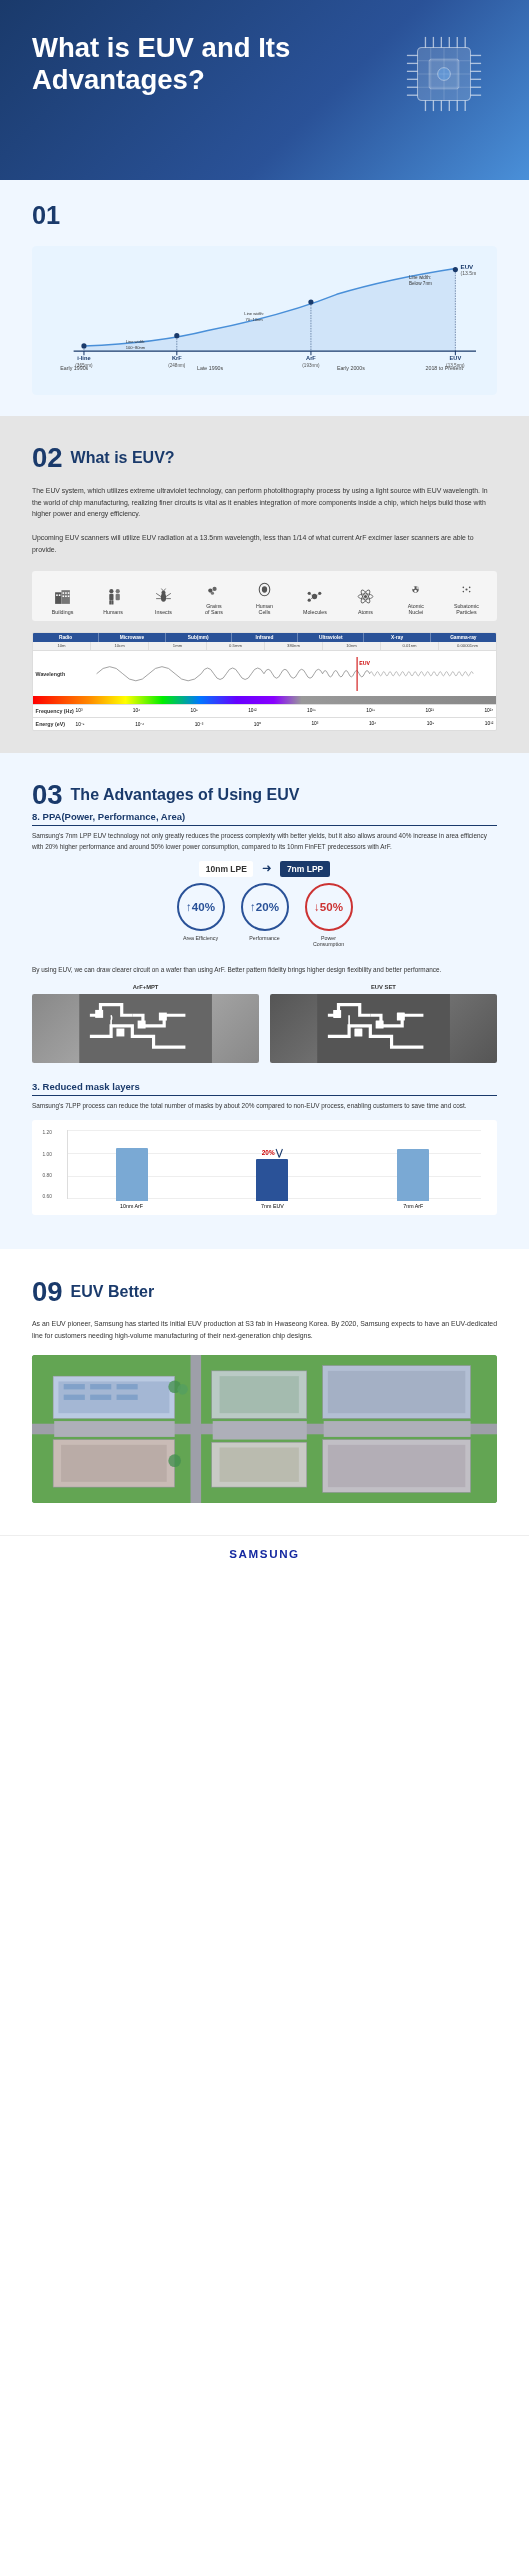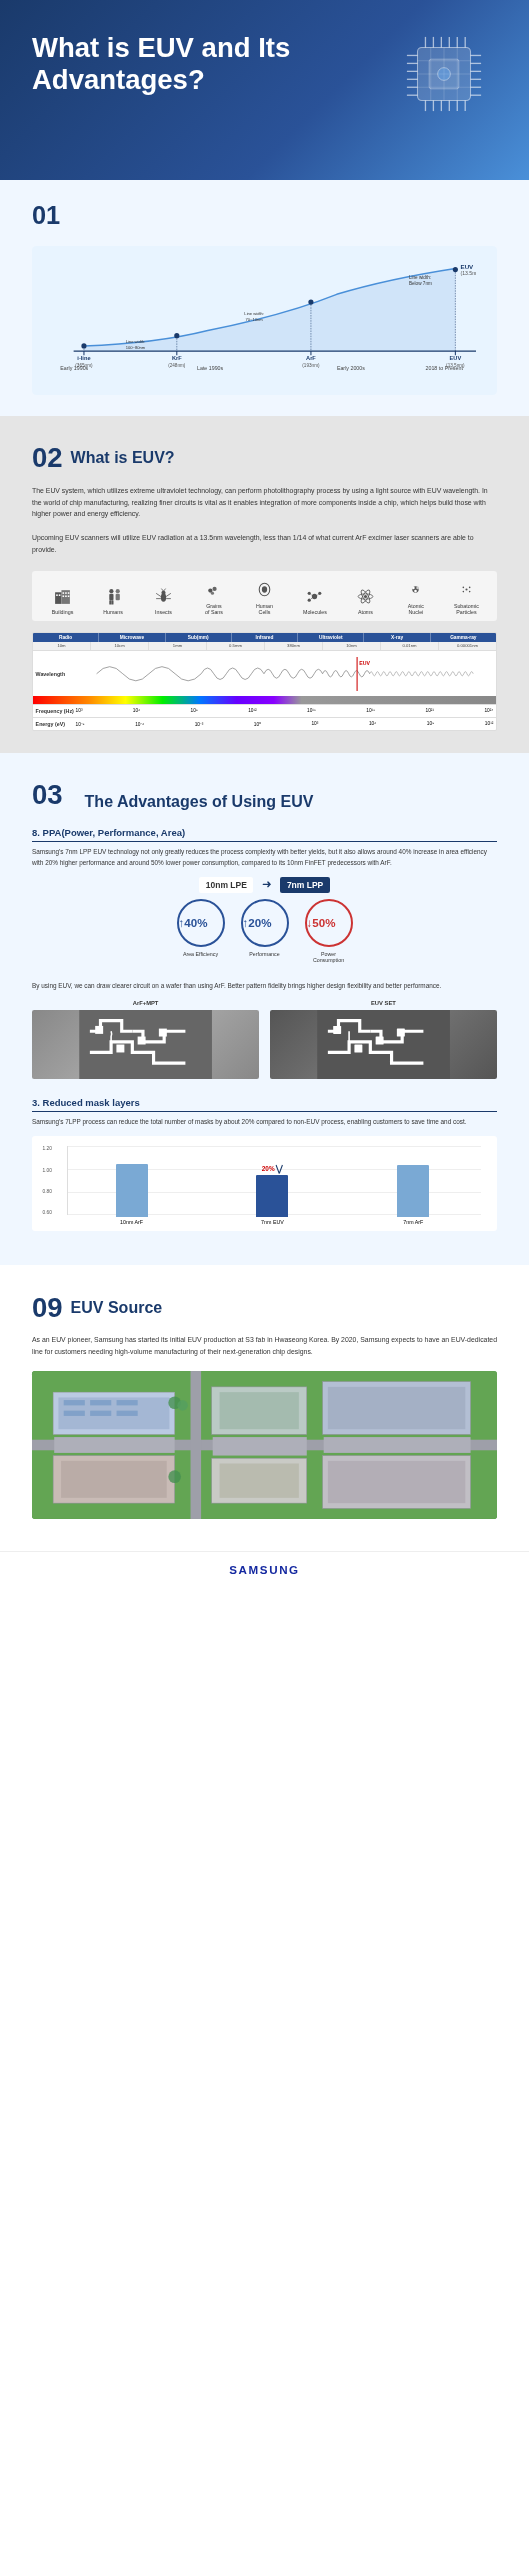--- a/index.html
+++ b/index.html
@@ -176,23 +176,21 @@
     }
     .spectrum-scale-cell:last-child { border-right: none; }
 
     
     .section-03 {
       background: #f0f7ff;
       padding: 26.5px 32px 16px 32px;
     }
     .section-03-header {
       display: flex;
-      align-items: flex-end;
-      margin-bottom: 16px;
-      gap: 14px;
+      align-items: center;
     }
     .advantage-subsection {
       margin-bottom: 18.5px;
     }
     .advantage-title {
       font-size: 9.5px;
       font-weight: 800;
       color: #1a3a6b;
       margin-bottom: 5.3px;
       border-bottom: 1.1px solid #1a3a6b;
@@ -214,21 +212,21 @@
       flex-direction: column;
       align-items: center;
     }
     .ppa-circle {
       width: 48px;
       height: 48px;
       border-radius: 50%;
       border: 2.1px solid;
       display: flex;
       flex-direction: column;
-      align-items: flex-start;
+      align-items: center;
       justify-content: center;
       margin-bottom: 4.2px;
     }
     .ppa-circle-up {
       border-color: #2a5298;
       color: #2a5298;
     }
     .ppa-circle-down {
       border-color: #cc3333;
       color: #cc3333;
@@ -764,21 +762,21 @@
           <span style="font-size:5.3px; margin-top:2.1px; text-align:center;">7nm ArF</span>
         </div>
       </div>
     </div>
   </div>
 </section>
 
 <section class="section-04">
   <div class="section-04-header">
     <span class="section-02-num">09</span>
-    <span class="section-02-title">EUV Source</span>
+    <span class="section-02-title">EUV Better</span>
   </div>
 
   <p class="euv-leader-desc">As an EUV pioneer, Samsung has started its initial EUV production at S3 fab in Hwaseong Korea. By 2020, Samsung expects to have an EUV-dedicated line for customers needing high-volume manufacturing of their next-generation chip designs.</p>
 
   <div class="aerial-photo">
     <svg width="100%" height="148" viewBox="0 0 880 280" xmlns="http://www.w3.org/2000/svg">
 
       <rect width="880" height="280" fill="#6ab04c"></rect>
 
       <rect x="0" y="130" width="880" height="20" fill="#aaa"></rect>

